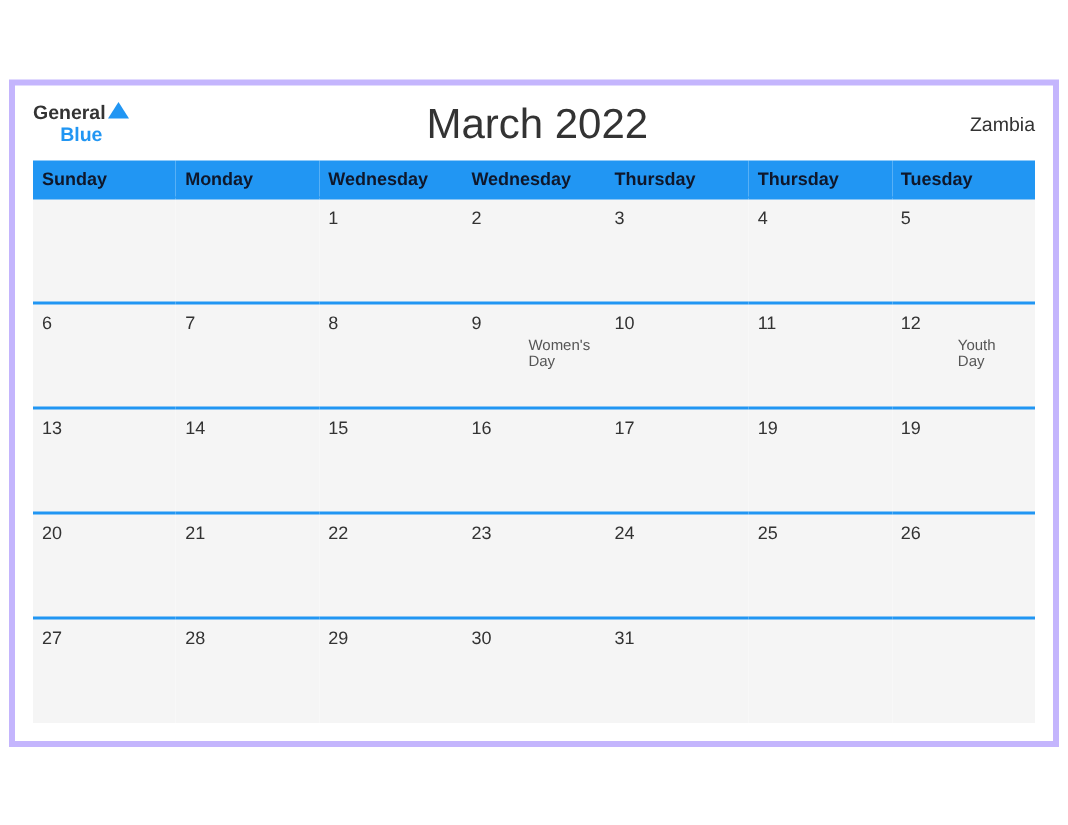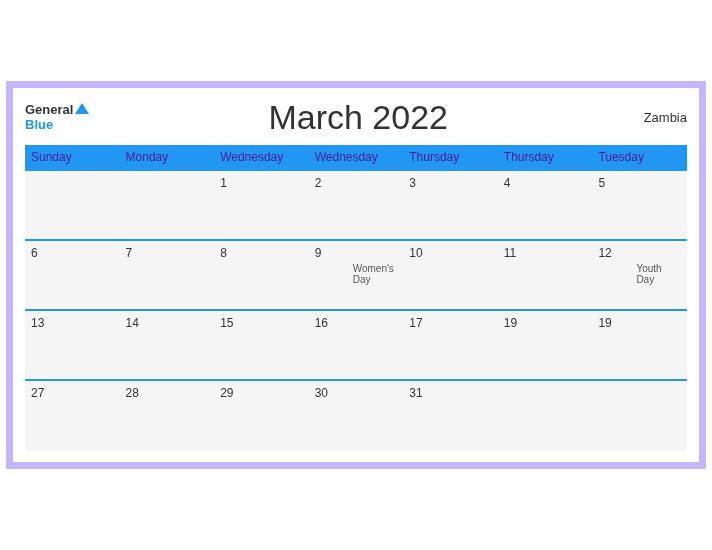--- a/index.html
+++ b/index.html
@@ -9,21 +9,21 @@
       display: flex;
       justify-content: center;
       align-items: center;
       width: 712px;
       height: 550px;
       overflow: hidden;
     }
     .calendar-container {
       width: 700px;
       background: #fff;
-      border: 7px solid #c4b5fd;
+      border: 4px solid #c4b5fd;
       padding: 10px 12px 12px 12px;
     }
     .header {
       display: flex;
       align-items: center;
       justify-content: space-between;
       margin-bottom: 8px;
       position: relative;
     }
     .logo {
@@ -33,55 +33,56 @@
     }
     .logo-general {
       font-size: 13px;
       font-weight: bold;
       color: #333;
     }
     .logo-blue {
       font-size: 13px;
       font-weight: bold;
       color: #2196F3;
+      text-align: center;
     }
     .logo-icon {
       display: inline-block;
       width: 0;
       height: 0;
       border-left: 7px solid transparent;
       border-right: 7px solid transparent;
       border-bottom: 11px solid #2196F3;
       margin-left: 2px;
       vertical-align: middle;
       position: relative;
       top: -2px;
     }
     .title {
-      font-size: 34px;
+      font-size: 28px;
       font-weight: normal;
       color: #333;
       text-align: center;
       flex: 1;
     }
     .country {
       font-size: 13px;
       color: #333;
       text-align: right;
       min-width: 60px;
     }
     .calendar-grid {
       width: 100%;
       border-collapse: collapse;
     }
     .calendar-grid thead tr th {
       background: #2196F3;
-      color: #4c1d95;
+      color: #0f172a;
       font-size: 12px;
-      font-weight: normal;
+      font-weight: bold;
       padding: 5px 6px;
       text-align: left;
       border: none;
     }
     .calendar-grid tbody tr {
       border-top: 2px solid #2196F3;
     }
     .calendar-grid tbody tr td {
       background: #f5f5f5;
       vertical-align: top;
@@ -193,20 +194,43 @@
           </td>
           <td>
             <span class="day-num">19</span>
           </td>
           <td>
             <span class="day-num">19</span>
           </td>
         </tr>
         <tr>
           <td>
+            <span class="day-num">20</span>
+          </td>
+          <td>
+            <span class="day-num">21</span>
+          </td>
+          <td>
+            <span class="day-num">22</span>
+          </td>
+          <td>
+            <span class="day-num">23</span>
+          </td>
+          <td>
+            <span class="day-num">24</span>
+          </td>
+          <td>
+            <span class="day-num">25</span>
+          </td>
+          <td>
+            <span class="day-num">26</span>
+          </td>
+        </tr>
+        <tr>
+          <td>
             <span class="day-num">27</span>
           </td>
           <td>
             <span class="day-num">28</span>
           </td>
           <td>
             <span class="day-num">29</span>
           </td>
           <td>
             <span class="day-num">30</span>

